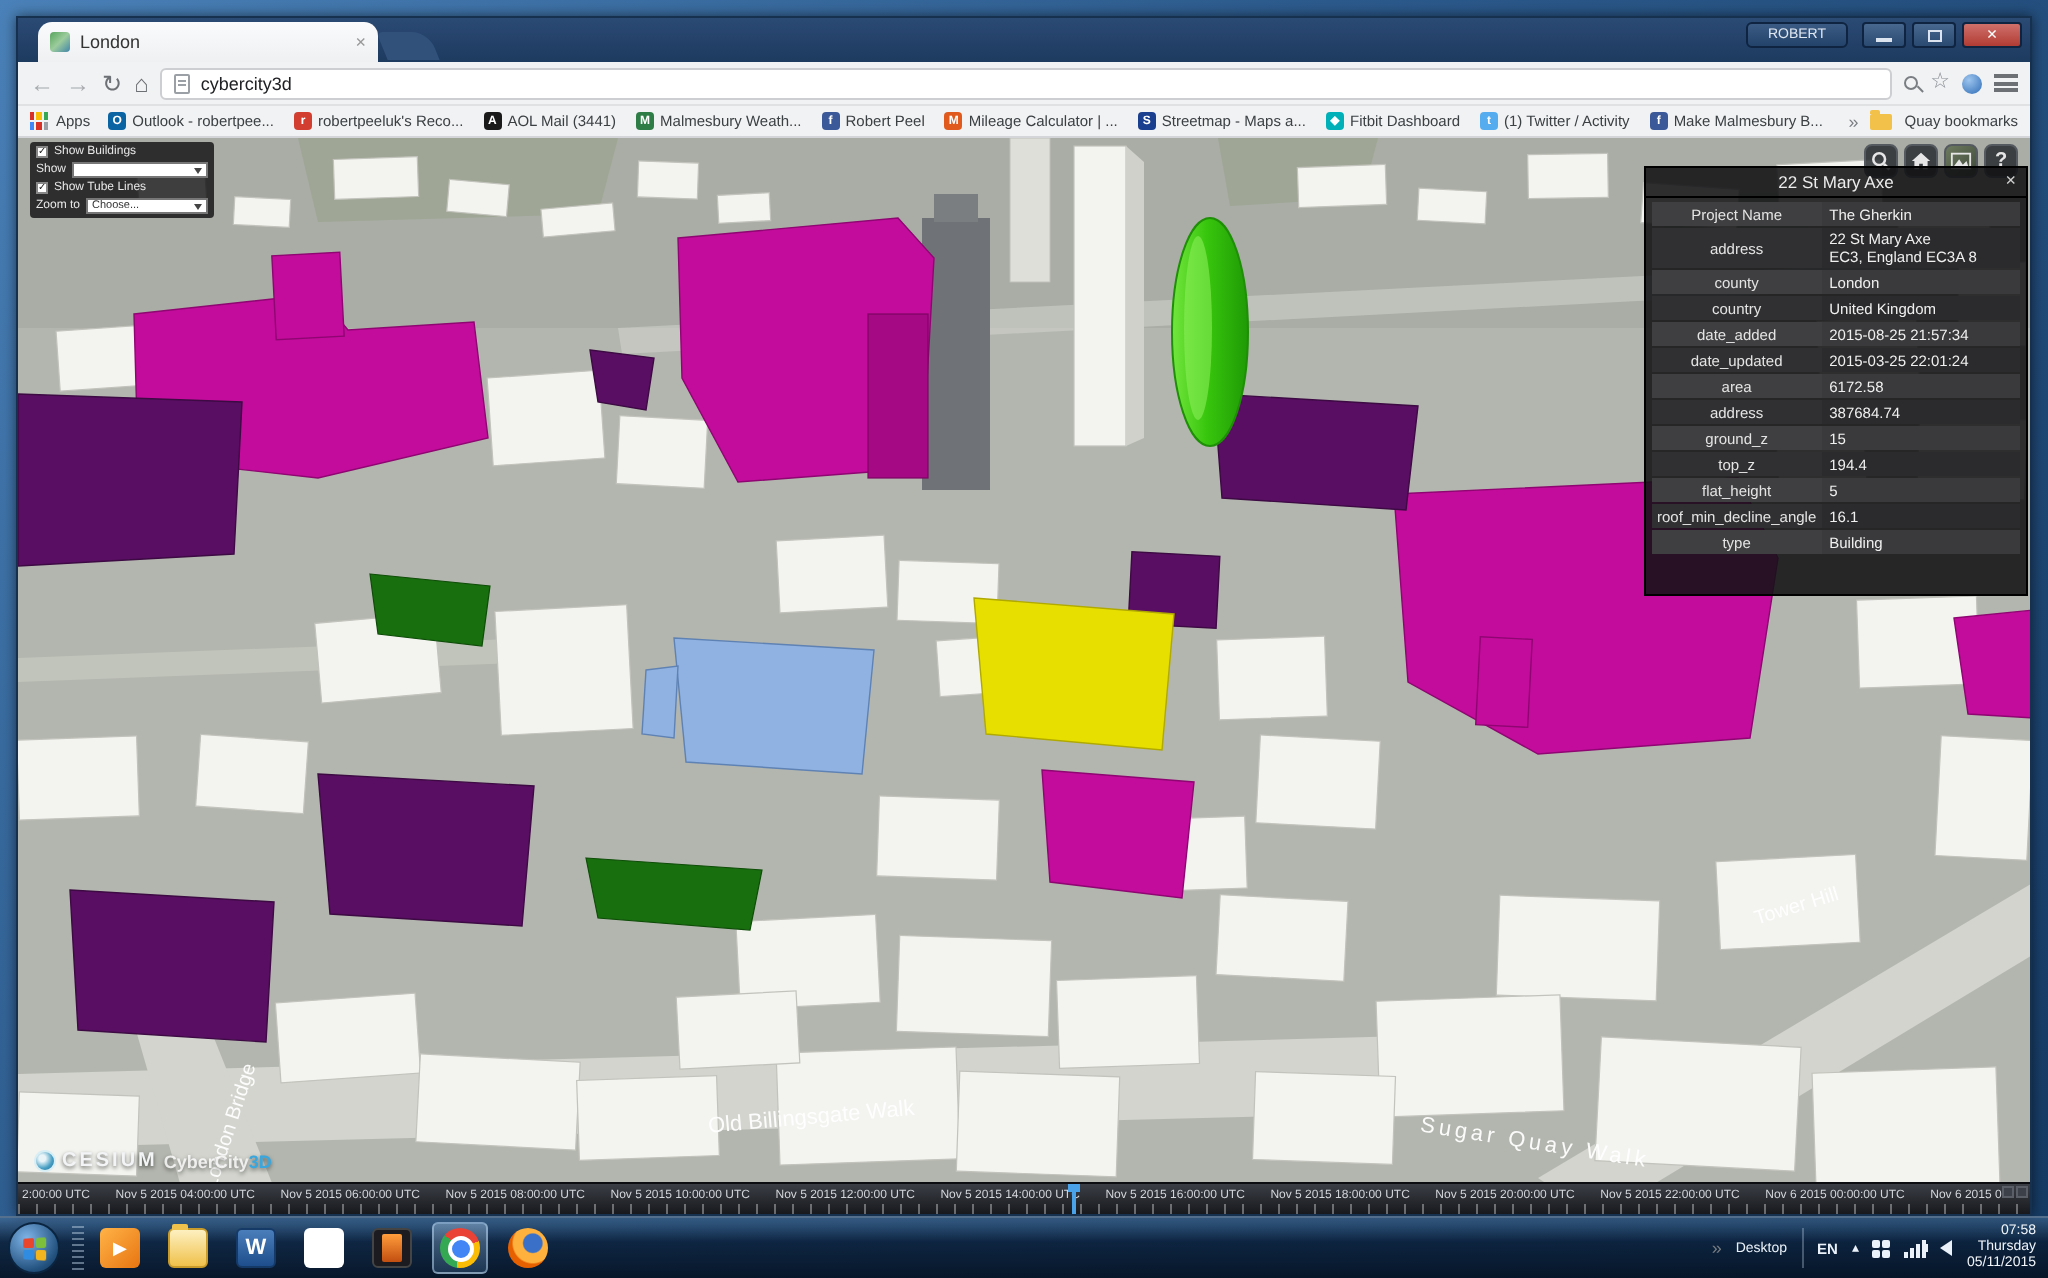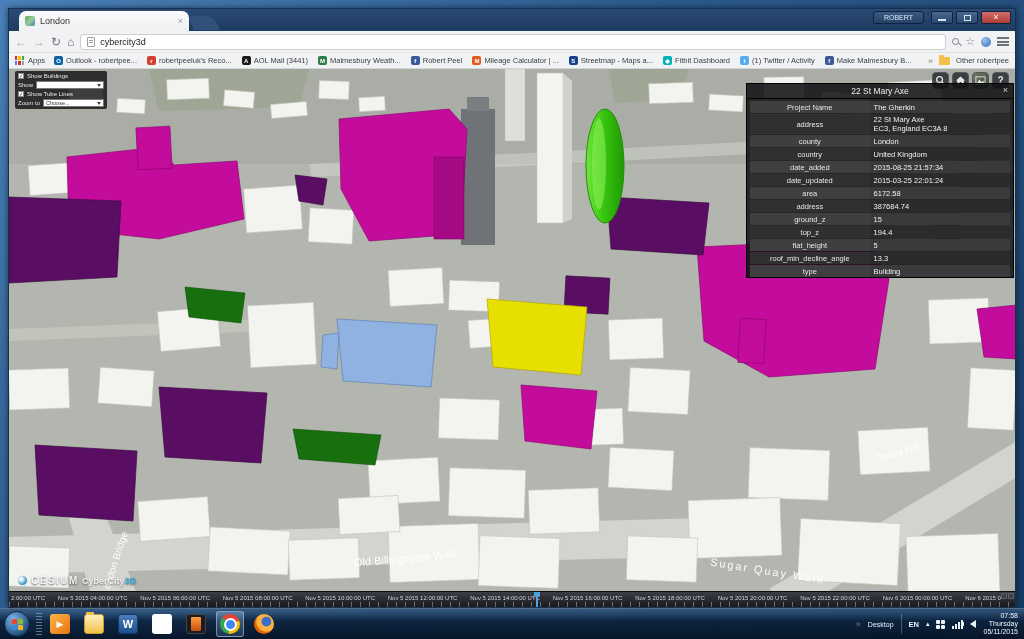--- a/index.html
+++ b/index.html
@@ -82,22 +82,22 @@
                display:flex; align-items:center; justify-content:space-between; padding:0 2px; min-width:30px; }
   .lp-select .tri { width:0; height:0; border-left:2.5px solid transparent; border-right:2.5px solid transparent; border-top:3px solid #444; }
 
   .cesium-toolbar { position:absolute; right:6px; top:3px; display:flex; gap:3px; z-index:5; }
   .ctb { width:17px; height:17px; border-radius:4px; background:rgba(40,44,48,.85); border:1px solid #555a60;
          display:flex; align-items:center; justify-content:center; color:#e6e6e6; }
   .ctb svg { position:static; width:11px; height:11px; }
   .ctb .qmark { font-size:10px; font-weight:bold; color:#e6e6e6; }
   .ctb.imagery { background:linear-gradient(135deg,#6d7a5e,#3f4a3a); }
 
-  .info-panel { position:absolute; right:1px; top:14px; width:268px; background:rgba(18,18,20,.88);
-                border:1px solid #000; z-index:6; padding-bottom:0; }
+  .info-panel { position:absolute; right:1px; top:14px; width:192px; background:rgba(18,18,20,.88);
+                border:1px solid #000; z-index:6; padding-bottom:20px; }
   .ip-title { height:15px; display:flex; align-items:center; justify-content:center; position:relative;
               color:#ececec; font-size:8.5px; border-bottom:1px solid #000; }
   .ip-close { position:absolute; right:5px; top:1px; color:#cfcfcf; font-size:9px; }
   .ip-rows { display:flex; flex-direction:column; gap:1px; padding:2px 3px 0 3px; }
   .ip-row { display:flex; min-height:12px; }
   .ip-row:nth-child(odd)  .ip-key{background:#3f3f41}.ip-row:nth-child(odd)  .ip-val{background:#3a3a3c}
   .ip-row:nth-child(even) .ip-key{background:#303032}.ip-row:nth-child(even) .ip-val{background:#2b2b2d}
   .ip-key { width:46%; color:#e4e4e4; font-size:7.5px; display:flex; align-items:center; justify-content:center; text-align:center; padding:1px 2px; }
   .ip-val { width:54%; color:#f0f0f0; font-size:7.5px; display:flex; align-items:center; padding:1px 4px; white-space:pre-line; }
 
@@ -300,21 +300,21 @@
             <span class="bm-ico" style="background: rgb(59, 89, 152);">
               <i>f</i>
             </span>
             <span class="bm-label">Make Malmesbury B...</span>
           </div>
 
         </div>
       <div class="bm-right">
         <span class="chev">»</span>
         <span class="folder-ico"></span>
-        <span>Other robertpee</span>
+        <span>Quay bookmarks</span>
       </div>
     </div>
 
     <div class="viewport">
       <svg viewBox="0 0 1008 540" width="1008" height="540">
         <defs>
           <linearGradient id="gk" x1="0" y1="0" x2="1" y2="0">
             <stop offset="0" stop-color="#73e63e"></stop>
               <stop offset=".45" stop-color="#38c60d"></stop>
               <stop offset="1" stop-color="#1f9a05"></stop>
@@ -529,21 +529,21 @@
               <div class="ip-val">194.4</div>
             </div>
 
             <div class="ip-row">
               <div class="ip-key">flat_height</div>
               <div class="ip-val">5</div>
             </div>
 
             <div class="ip-row">
               <div class="ip-key">roof_min_decline_angle</div>
-              <div class="ip-val">13.3</div>
+              <div class="ip-val">16.1</div>
             </div>
 
             <div class="ip-row">
               <div class="ip-key">type</div>
               <div class="ip-val">Building</div>
             </div>
           </div>
       </div>
 
       <div class="cesium-logo">

